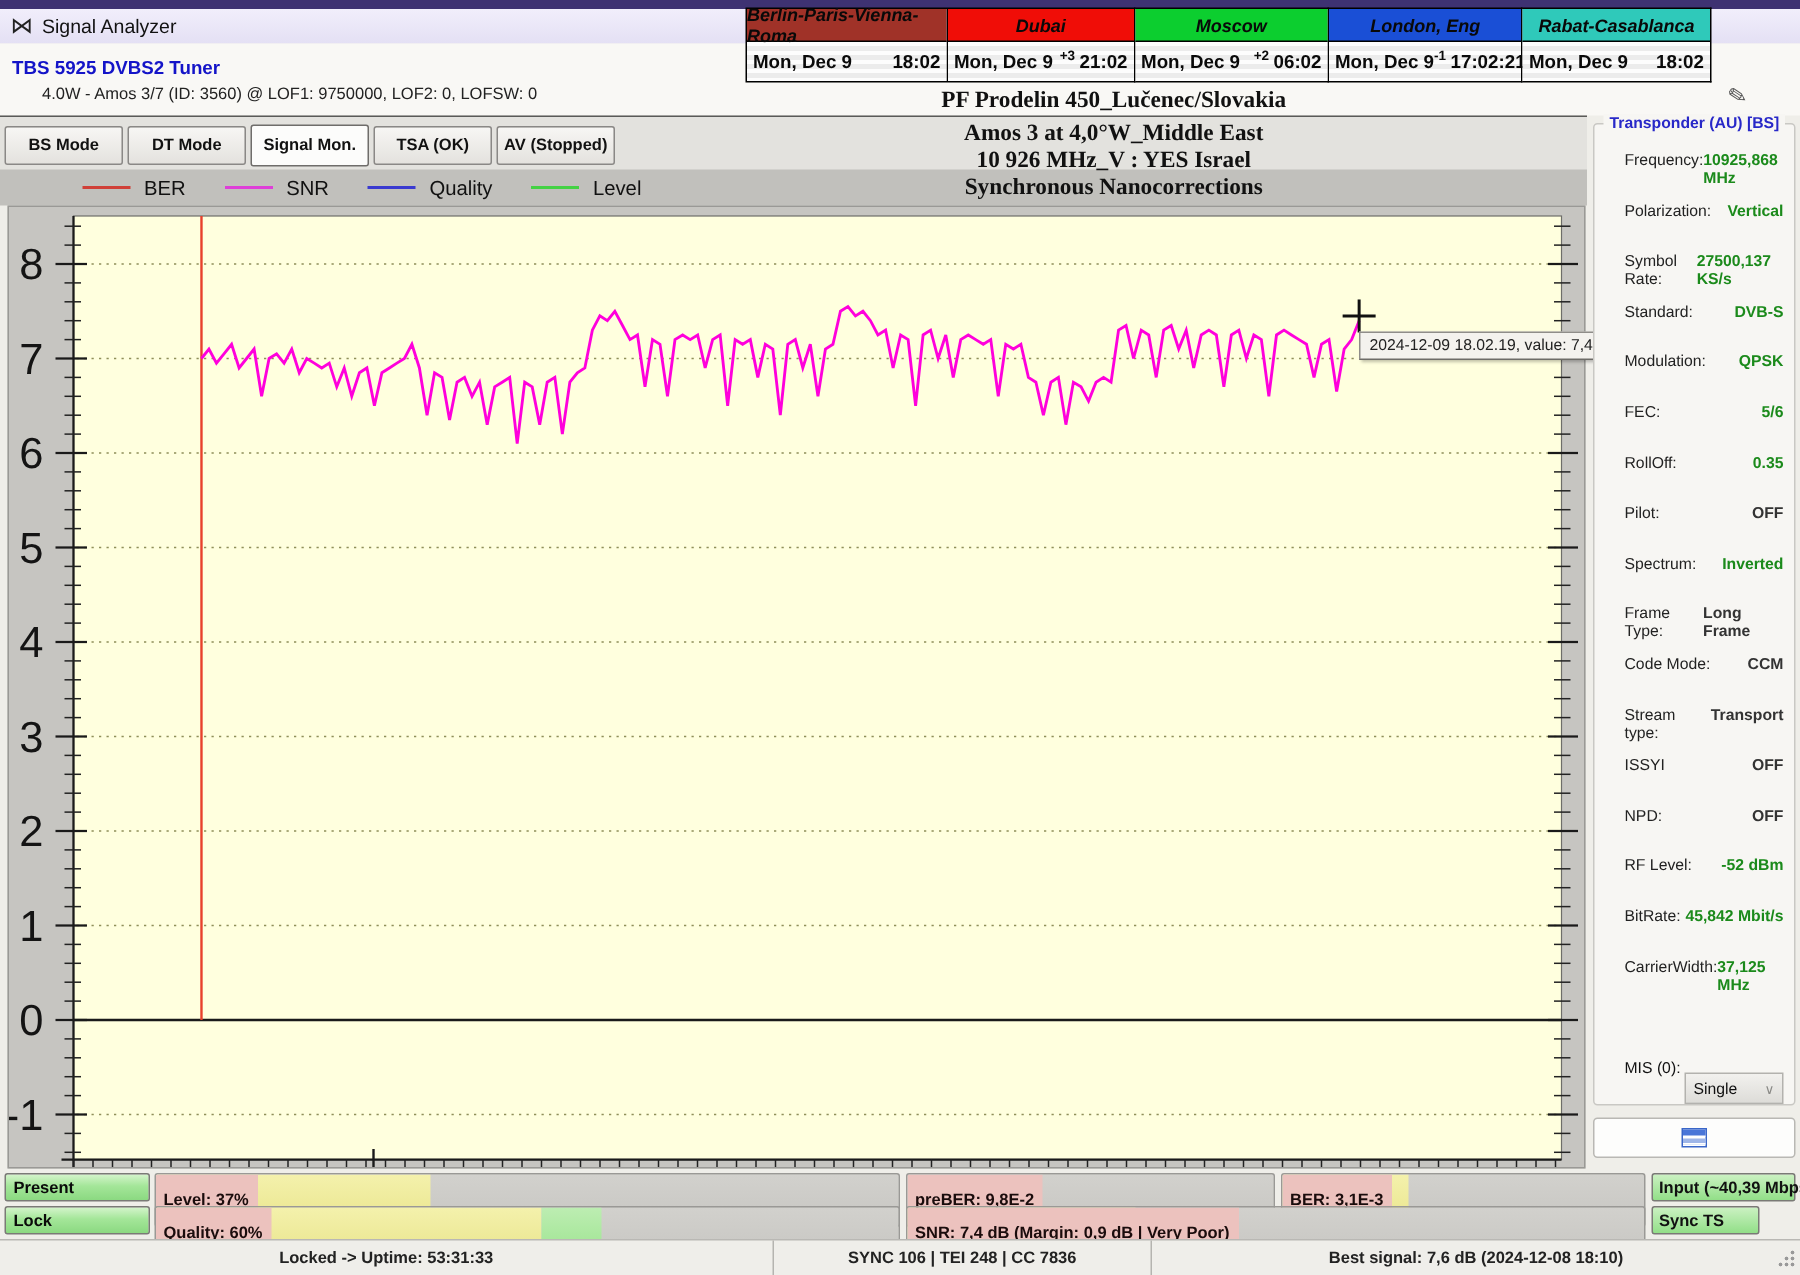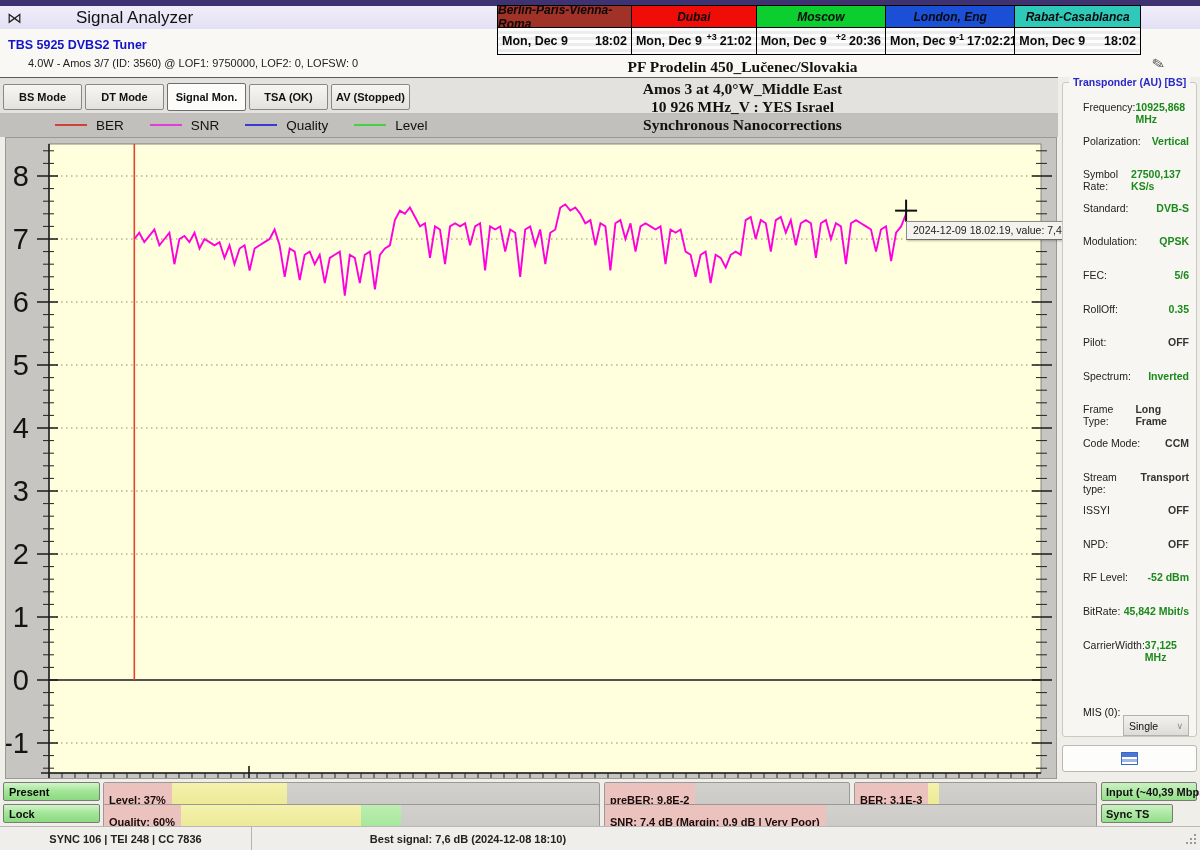--- a/index.html
+++ b/index.html
@@ -5,21 +5,21 @@
   html,body{margin:0;padding:0;}
   body{width:1200px;height:850px;position:relative;overflow:hidden;
        background:#EFEEE9;font-family:"Liberation Sans",sans-serif;color:#111;}
   .abs{position:absolute;}
 
   
   .top-strip{left:0;top:0;width:1200px;height:6px;background:#3E3272;}
   .titlebar{left:0;top:6px;width:1200px;height:23px;background:linear-gradient(#F1EEFB,#E4E0F4);
             display:flex;align-items:center;padding-left:7px;box-sizing:border-box;}
   .app-icon{font-size:15px;margin-right:6px;color:#222;line-height:1;}
-  .titlebar .t{font-size:17px;color:#111;margin-left:48px;}
+  .titlebar .t{font-size:13px;color:#111;}
 
   
   .upper-bg{left:0;top:29px;width:1200px;height:48px;background:#F9F8F5;}
   .tuner-name{left:8px;top:38px;font-size:12.5px;font-weight:bold;color:#1414C8;}
   .tuner-sub{left:28px;top:57px;font-size:11px;color:#222;}
 
   
   .band-light{left:0;top:77px;width:1058px;height:36px;background:#E3E2DE;border-top:1px solid #5a5a58;}
   .band-dark{left:0;top:113px;width:1058px;height:24px;background:#C1C0BC;}
   .hline{left:430px;width:625px;text-align:center;font-family:"Liberation Serif",serif;
@@ -138,21 +138,21 @@
         <span class="off">+3</span>
         <span>21:02</span>
       </div>
     </div>
     <div class="clock" style="width: 141px;">
       <div class="hd" style="background: rgb(12, 206, 47);">Moscow</div>
       <div class="tm">
         <span class="d">Mon, Dec 9</span>
         <span class="sp"></span>
         <span class="off">+2</span>
-        <span>20:36</span>
+        <span>06:02</span>
       </div>
     </div>
     <div class="clock" style="width: 141px;">
       <div class="hd" style="background: rgb(26, 79, 214);">London, Eng</div>
       <div class="tm">
         <span class="d">Mon, Dec 9</span>
         <span class="sp"></span>
         <span class="off">-1</span>
         <span>17:02:21</span>
       </div>
@@ -512,16 +512,17 @@
   </div>
 <div class="pbar" id="bar-snr" style="left:604px;top:804px;width:493px;">
     <div class="fill" style="width: 31%;"></div>
     <div class="plabel">SNR: 7,4 dB (Margin: 0,9 dB | Very Poor)</div>
   </div>
 
 <div class="abs gtag" style="left:1101px;top:782px;width:96px;">Input (~40,39 Mbps)</div>
 <div class="abs gtag" style="left:1101px;top:804px;width:72px;">Sync TS</div>
 
 <div class="abs statusbar">
+  <div class="scell" style="width:516px;">Locked -&gt; Uptime: 53:31:33</div>
   <div class="scell" style="width:252px;">SYNC 106 | TEI 248 | CC 7836</div>
   <div class="scell" style="width:432px;border-right:none;">Best signal: 7,6 dB (2024-12-08 18:10)</div>
 </div>
 <div class="grip"></div>
 
 </body></html>

